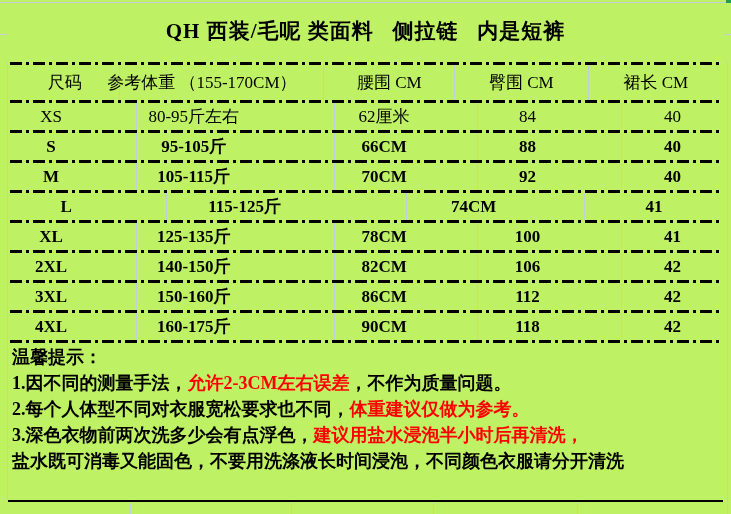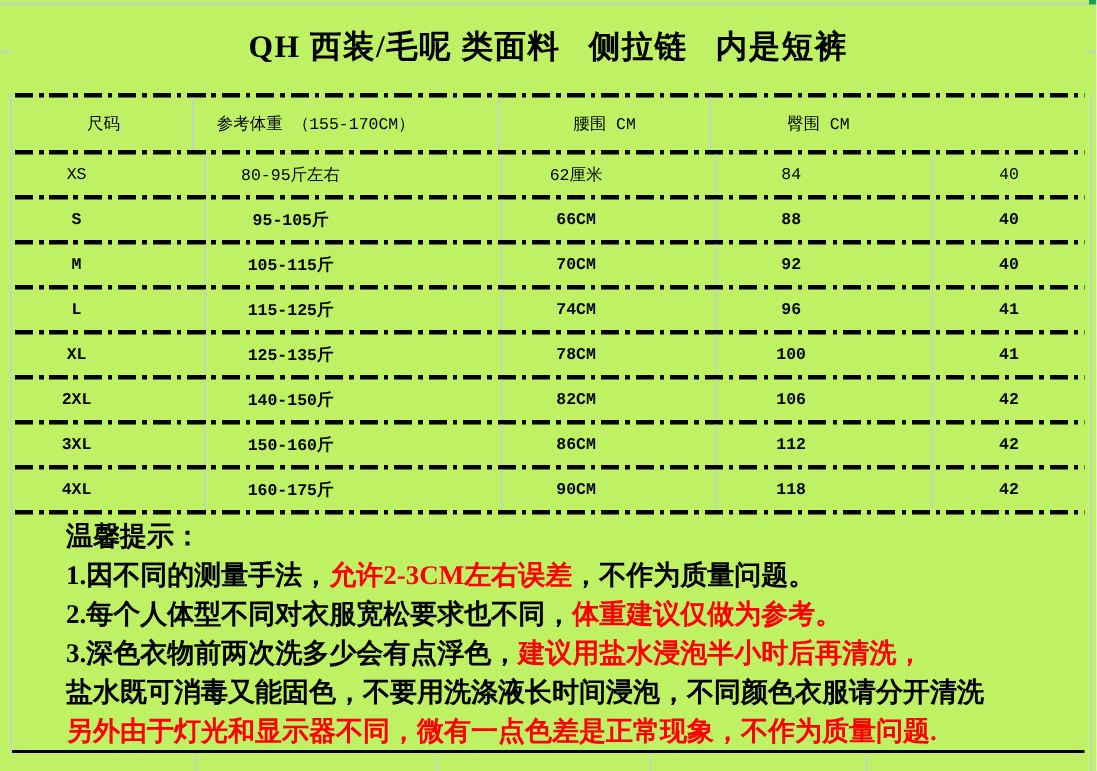--- a/index.html
+++ b/index.html
@@ -28,35 +28,35 @@
   .hl{
     height:3px;width:100%;
     background:repeating-linear-gradient(90deg,
       #000 0 12px,transparent 12px 16px,#000 16px 19px,transparent 19px 23px);
   }
   .trow{display:flex;width:100%;}
   .trow.header{height:35px;}
   .trow.data{height:27px;gap:44px;}
   .cell{
     box-sizing:border-box;display:flex;align-items:center;justify-content:center;
-    font-size:11px;border-left:1px solid #c6cdda;white-space:pre;font-family:Liberation Mono, monospace;
+    font-size:17px;border-left:1px solid #c6cdda;white-space:pre;
   }
   .cell.c0{width:118px;border-left:none;}
   .cell.c1{width:164px;}
   .cell.c2{width:141px;margin-left:40px;}
   .cell.c3{width:144px;}
   .cell.c4{width:146px;}
   .trow.bold .cell{font-weight:bold;}
 
   .tips{
     position:absolute;left:10px;top:344px;width:716px;
     font-size:18px;font-weight:bold;line-height:26px;white-space:nowrap;
     padding-left:2px;
   }
-  .tips .line{height:26px;margin-left:32px;}
+  .tips .line{height:26px;}
   .seg-black{color:#000000;}
   .seg-red{color:#ff0000;}
 
   .bottom-line{position:absolute;left:8px;top:500px;width:715px;height:2px;background:#000;}
 </style>
 </head>
 <body>
 
 <div class="sheet">
 
@@ -74,20 +74,21 @@
 
   <div class="title">QH 西装/毛呢 类面料   侧拉链   内是短裤</div>
 
   <div class="size-table" id="size-table">
       <div class="hl"></div>
       <div class="trow header">
         <div class="cell c0">尺码</div>
         <div class="cell c1">参考体重 （155-170CM）</div>
         <div class="cell c2">腰围 CM</div>
         <div class="cell c3">臀围 CM</div>
+        <div class="cell c4">裙长 CM</div>
       </div>
       <div class="hl"></div>
       <div class="trow data">
         <div class="cell c0">XS</div>
         <div class="cell c1">80-95斤左右</div>
         <div class="cell c2">62厘米</div>
         <div class="cell c3">84</div>
         <div class="cell c4">40</div>
       </div>
       <div class="hl"></div>
@@ -104,21 +105,20 @@
         <div class="cell c1">105-115斤</div>
         <div class="cell c2">70CM</div>
         <div class="cell c3">92</div>
         <div class="cell c4">40</div>
       </div>
       <div class="hl"></div>
       <div class="trow data bold">
         <div class="cell c0">L</div>
         <div class="cell c1">115-125斤</div>
         <div class="cell c2">74CM</div>
-        <div class="cell c3">96</div>
         <div class="cell c4">41</div>
       </div>
       <div class="hl"></div>
       <div class="trow data bold">
         <div class="cell c0">XL</div>
         <div class="cell c1">125-135斤</div>
         <div class="cell c2">78CM</div>
         <div class="cell c3">100</div>
         <div class="cell c4">41</div>
       </div>
@@ -148,17 +148,16 @@
       </div>
       <div class="hl"></div>
     </div>
 
   <div class="tips" id="tips">
       <div class="line seg-black">温馨提示：</div>
       <div class="line"><span class="seg-black">1.因不同的测量手法，</span><span class="seg-red">允许2-3CM左右误差</span><span class="seg-black">，不作为质量问题。</span></div>
       <div class="line"><span class="seg-black">2.每个人体型不同对衣服宽松要求也不同，</span><span class="seg-red">体重建议仅做为参考。</span></div>
       <div class="line"><span class="seg-black">3.深色衣物前两次洗多少会有点浮色，</span><span class="seg-red">建议用盐水浸泡半小时后再清洗，</span></div>
       <div class="line"><span class="seg-black">盐水既可消毒又能固色，不要用洗涤液长时间浸泡，不同颜色衣服请分开清洗</span></div>
-      <div class="line"><span class="seg-red">另外由于灯光和显示器不同，微有一点色差是正常现象，不作为质量问题.</span></div>
     </div>
 
   <div class="bottom-line"></div>
 </div>
 
 </body></html>

